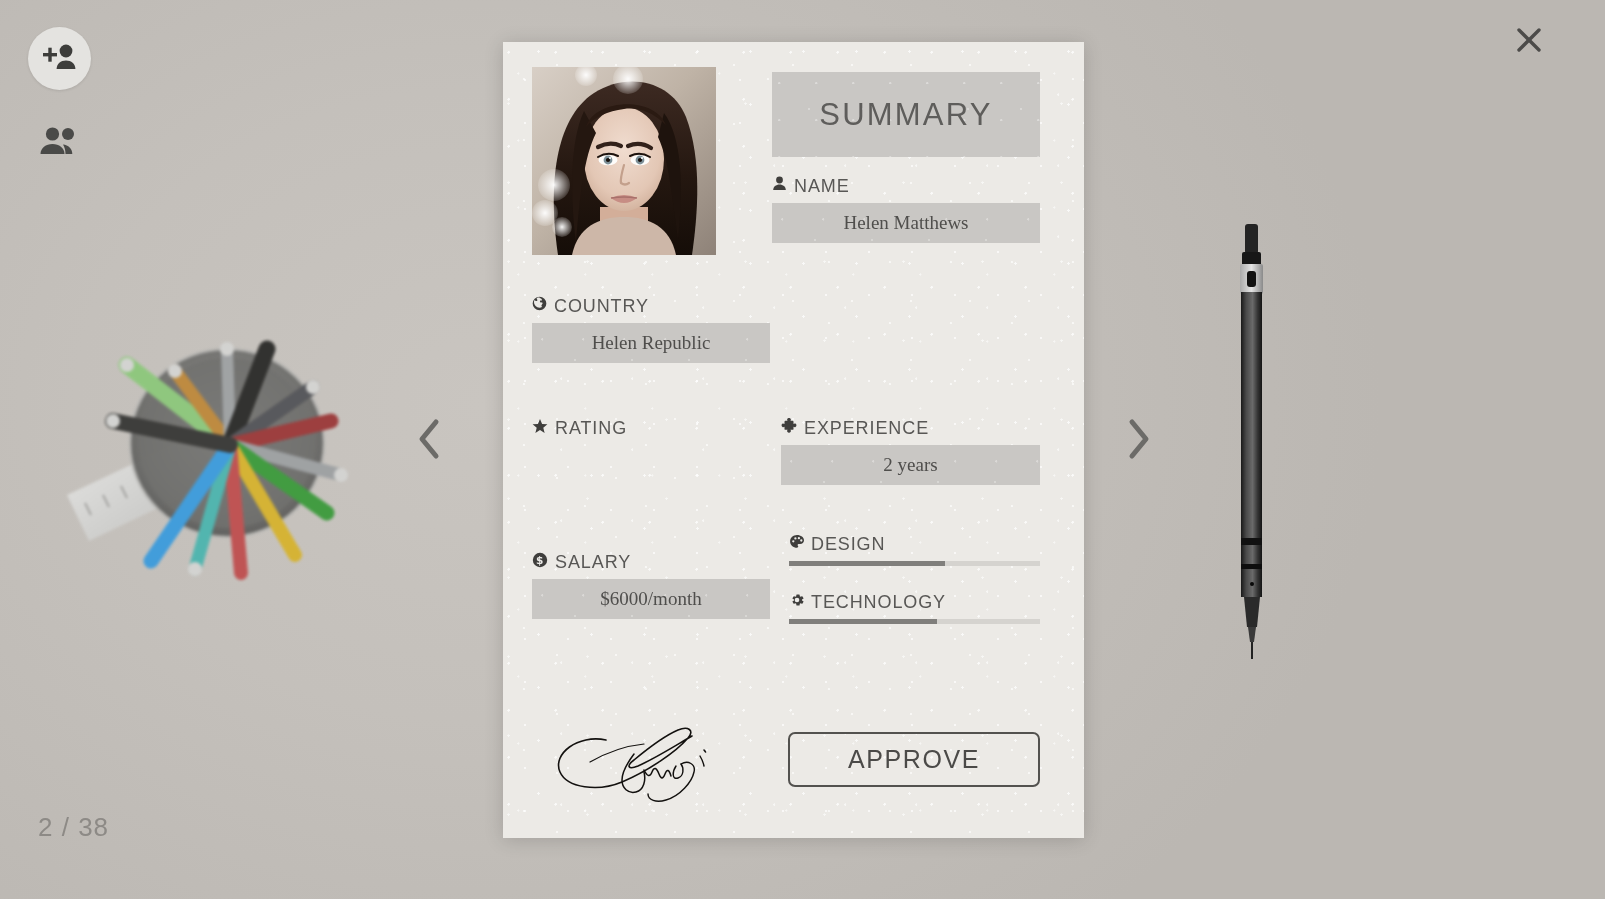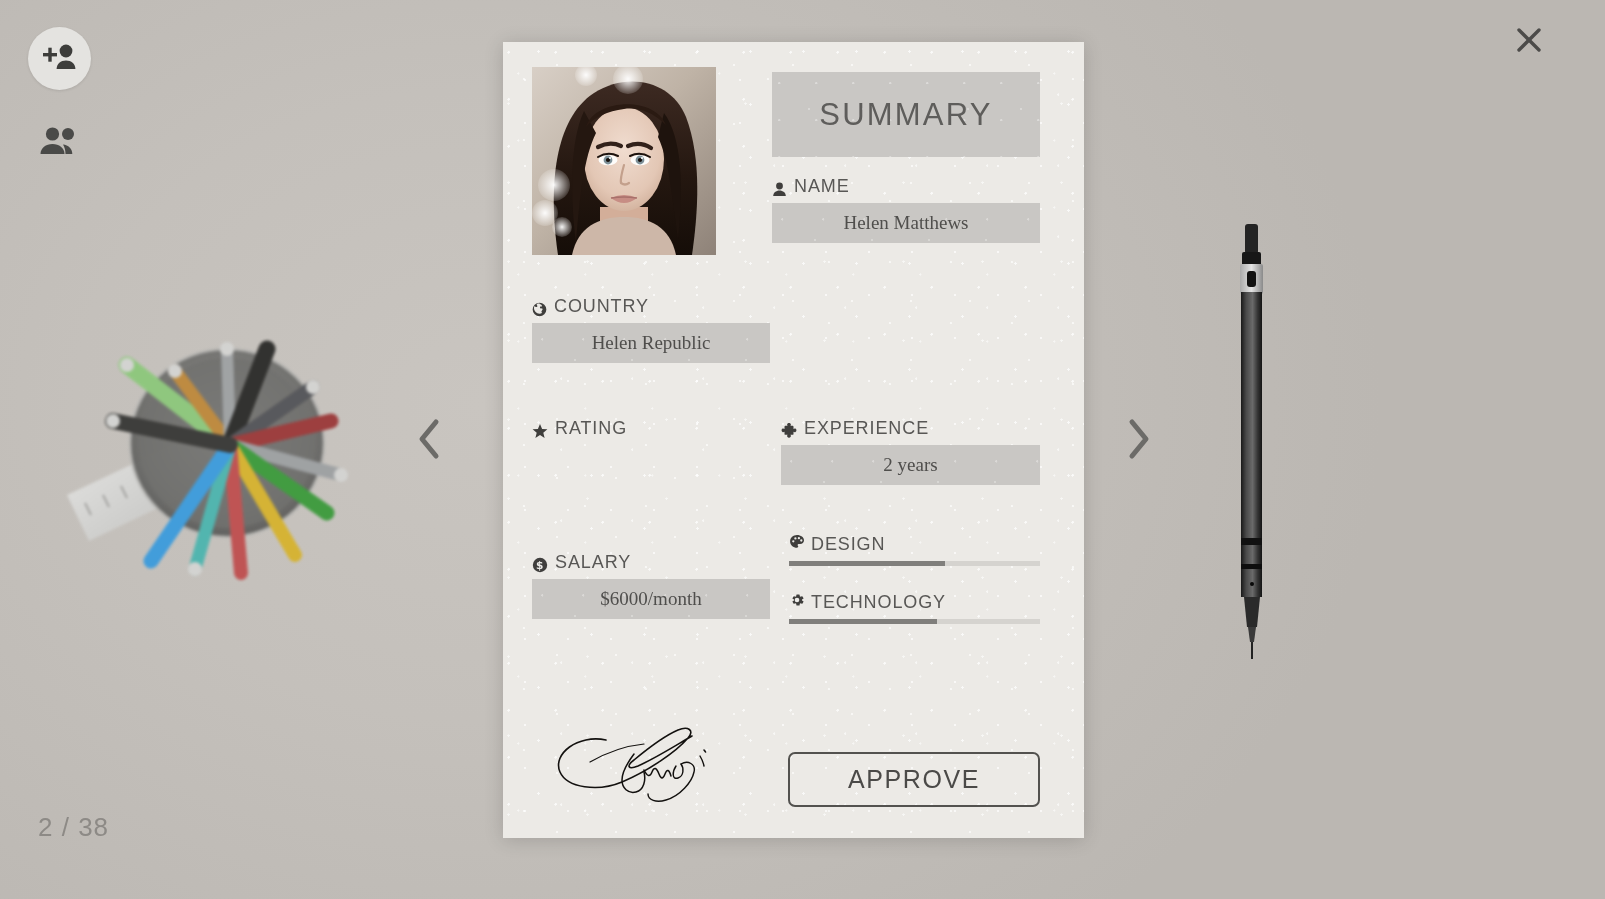--- a/index.html
+++ b/index.html
@@ -128,21 +128,21 @@
     font-size: 31px;
     font-weight: 400;
     letter-spacing: 2.2px;
     color: #5e5d5b;
   }
 
   
   .field { position: absolute; }
   .field-label {
     display: flex;
-    align-items: flex-end;
+    align-items: flex-start;
     gap: 7px;
     font-size: 18px;
     letter-spacing: 0.9px;
     color: #585755;
     margin-bottom: 6px;
     white-space: nowrap;
   }
   .field-label .ico { display: inline-flex; align-items: center; }
   .field-value {
     background: #c9c7c4;
@@ -209,21 +209,20 @@
     width: 252px; height: 55px;
     border: 2px solid #53524f;
     border-radius: 7px;
     background: transparent;
     display: flex; align-items: center; justify-content: center;
     cursor: pointer;
     font-size: 25px;
     letter-spacing: 1.6px;
     color: #4b4a48;
     font-family: "Liberation Sans", sans-serif;
-    margin-top: 20px;
   }
 </style>
 </head>
 <body>
 
 <div id="stage">
 
   <div class="bg-pens">
     <svg viewBox="0 0 310 255" xmlns="http://www.w3.org/2000/svg">
       <defs>

